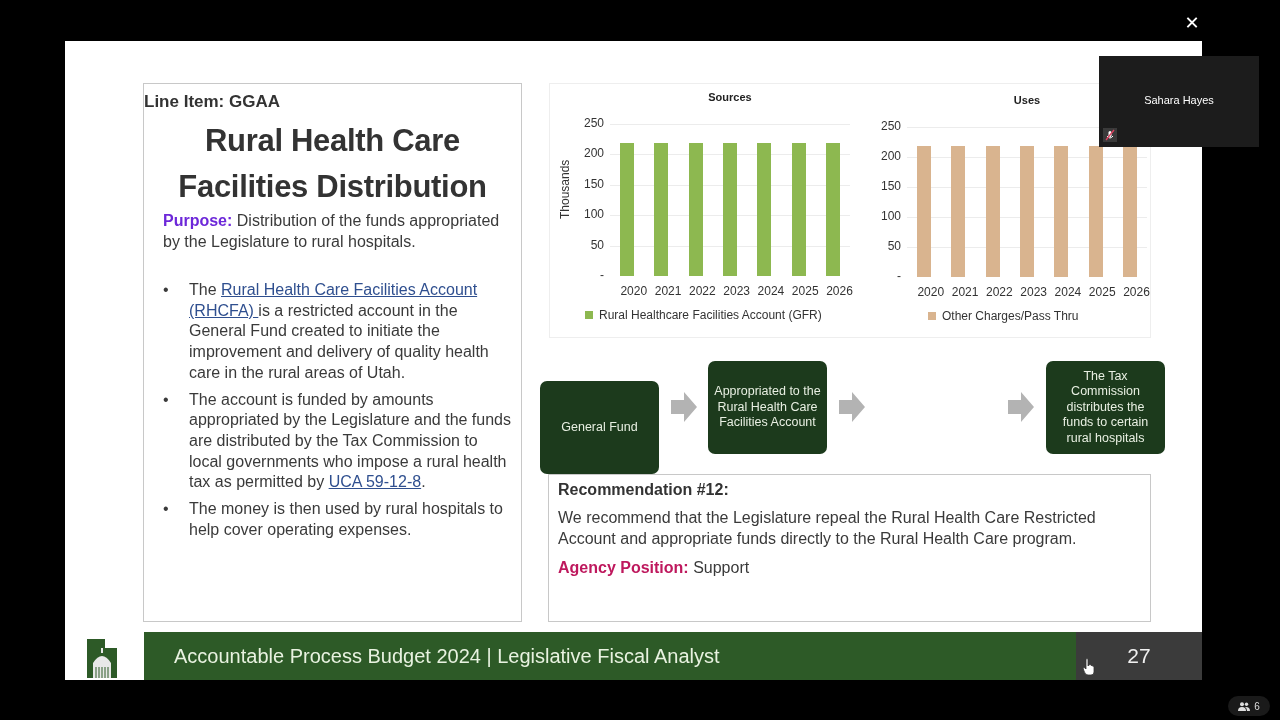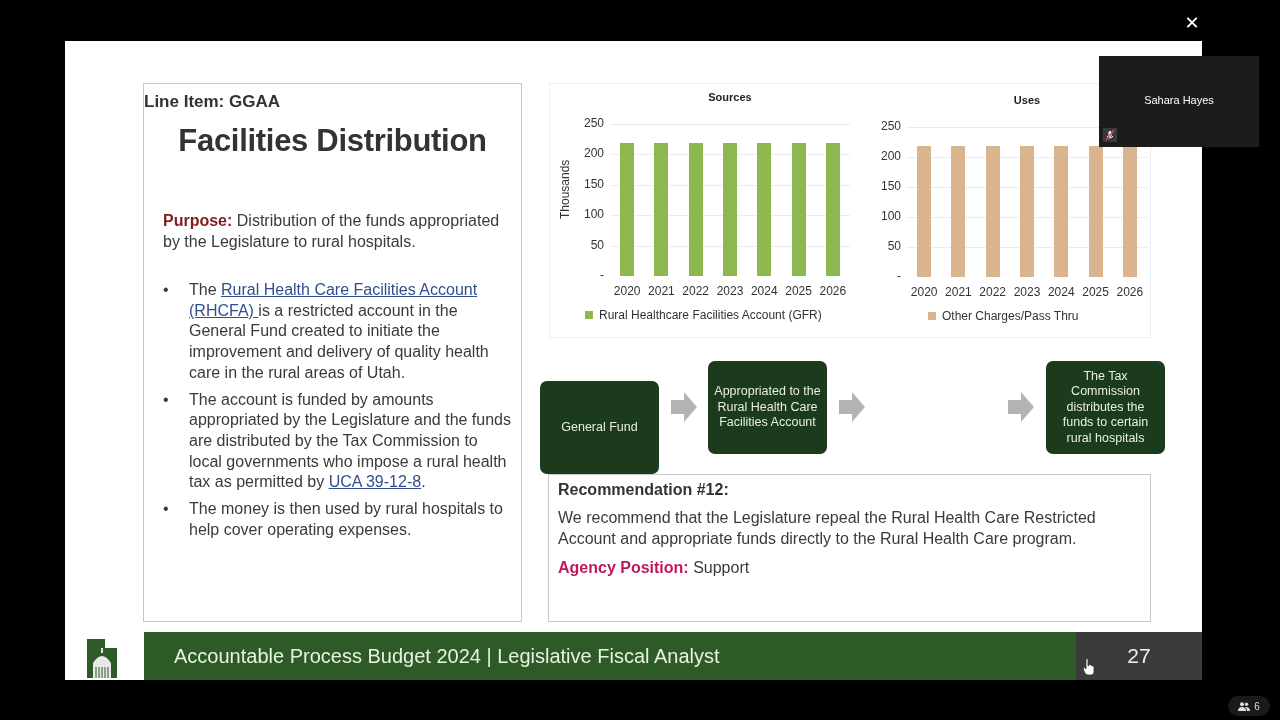--- a/index.html
+++ b/index.html
@@ -8,35 +8,35 @@
 
   .close-btn { position: absolute; left: 1183px; top: 14px; width: 18px; height: 18px; color: #fff; font-size: 18px; line-height: 18px; text-align: center; cursor: pointer; }
 
   .slide { position: absolute; left: 65px; top: 41px; width: 1137px; height: 639px; background: #fff; }
 
   
   .left-panel { position: absolute; left: 78px; top: 42px; width: 379px; height: 539px; border: 1px solid #c8c8c8; background: #fff; }
   .line-item { position: absolute; left: 0; top: 8px; width: 100%; text-align: left; font-size: 17px; font-weight: bold; color: #333; }
   .title { position: absolute; left: 0; top: 34px; width: 100%; text-align: center; font-size: 31px; font-weight: bold; line-height: 46px; color: #333; letter-spacing: -0.3px; }
   .purpose { position: absolute; left: 19px; top: 126px; width: 345px; font-size: 16px; line-height: 21px; color: #3a3a3a; }
-  .purpose b { color: #7f1d1d; }
+  .purpose b { color: #6d28d9; }
   .bullets { position: absolute; left: 19px; top: 196px; width: 352px; list-style: none; }
   .bullets li { position: relative; padding-left: 26px; font-size: 16px; line-height: 20.7px; color: #3a3a3a; margin-bottom: 6px; }
   .bullets li .dot { position: absolute; left: 0; top: 0; }
   .link { color: #2f4f8f; text-decoration: underline; cursor: pointer; }
 
   
   .charts { position: absolute; left: 484px; top: 42px; width: 602px; height: 255px; border: 1px solid #eee; background: #fff; }
   .chart { position: absolute; top: 0; height: 255px; }
   .chart-title { position: absolute; top: 7px; font-size: 11px; font-weight: bold; color: #222; text-align: center; }
   .y-axis-label { position: absolute; font-size: 12px; color: #333; transform: rotate(-90deg); transform-origin: left top; white-space: nowrap; }
   .tick { position: absolute; font-size: 12px; color: #333; text-align: right; width: 30px; }
   .gridline { position: absolute; height: 1px; background: #ececec; }
   .bar { position: absolute; }
-  .xtick { position: absolute; font-size: 12px; color: #333; width: 40px; text-align: center; }
+  .xtick { position: absolute; font-size: 12px; color: #333; width: 40px; text-align: right; }
   .legend { position: absolute; font-size: 12px; color: #333; display: flex; align-items: center; gap: 6px; white-space: nowrap; }
   .legend .swatch { width: 8px; height: 8px; display: inline-block; }
 
   
   .flow-box { position: absolute; top: 320px; width: 119px; height: 93px; background: #1c3a1c; border-radius: 7px; color: #e8efe2; font-size: 12.5px; line-height: 15.5px; display: flex; align-items: center; justify-content: center; text-align: center; padding: 0 6px; }
   .flow-arrow { position: absolute; top: 351px; width: 26px; height: 30px; }
 
   
   .rec { position: absolute; left: 483px; top: 433px; width: 603px; height: 148px; border: 1px solid #c8c8c8; background: #fff; padding: 6px 9px; }
   .rec-title { font-size: 16px; font-weight: bold; color: #333; }
@@ -60,26 +60,27 @@
 </head>
 <body>
 
 <div class="close-btn">✕</div>
 
 <div class="slide">
 
   <div class="left-panel">
     <div class="line-item">Line Item:  GGAA</div>
     <div class="title">
+      <div>Rural Health Care</div>
       <div>Facilities Distribution</div>
     </div>
     <div class="purpose"><b>Purpose:</b><span> Distribution of the funds appropriated by the Legislature to rural hospitals.</span></div>
     <ul class="bullets">
       <li><span class="dot">•</span><span>The </span><span class="link">Rural Health Care Facilities Account (RHCFA) </span><span>is a restricted account in the General Fund created to initiate the improvement and delivery of quality health care in the rural areas of Utah.</span></li>
-      <li><span class="dot">•</span><span>The account is funded by amounts appropriated by the Legislature and the funds are distributed by the Tax Commission to local governments who impose a rural health tax as permitted by </span><span class="link">UCA 39-12-8</span><span>.</span></li>
+      <li><span class="dot">•</span><span>The account is funded by amounts appropriated by the Legislature and the funds are distributed by the Tax Commission to local governments who impose a rural health tax as permitted by </span><span class="link">UCA 59-12-8</span><span>.</span></li>
       <li><span class="dot">•</span><span>The money is then used by rural hospitals to help cover operating expenses.</span></li>
     </ul>
   </div>
 
   <div class="charts">
     <div id="chart-sources" class="chart" style="left:0;width:300px;">
         <div class="chart-title" style="left: 60px; width: 240px; top: 7px;">Sources</div>
         <div class="y-axis-label" style="left: 8px; top: 135px;">Thousands</div>
         <div class="tick" style="left: 24px; top: 184px;">-</div>
         <div class="tick" style="left: 24px; top: 153.6px;">50</div>

